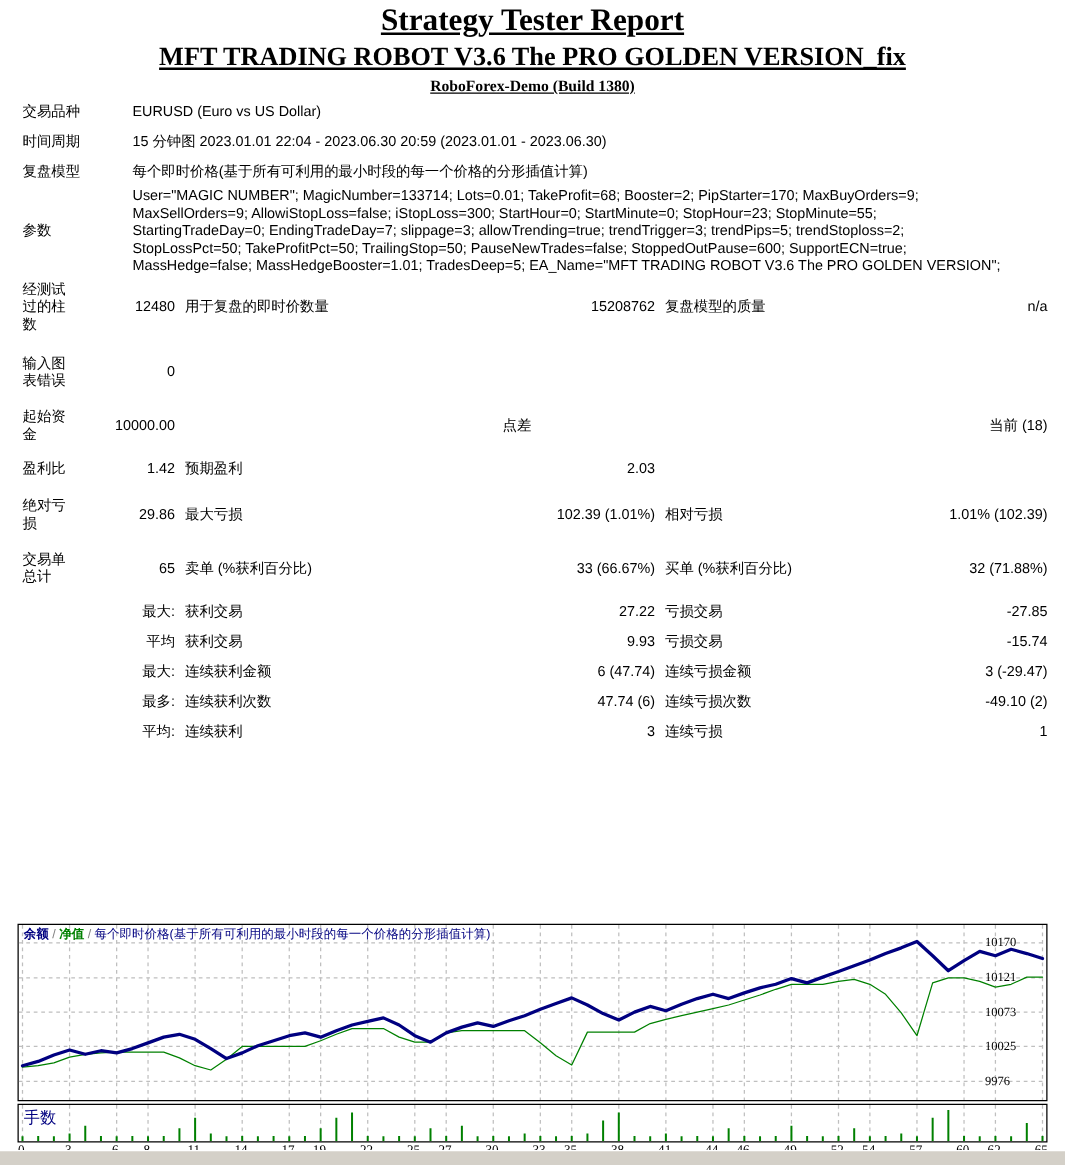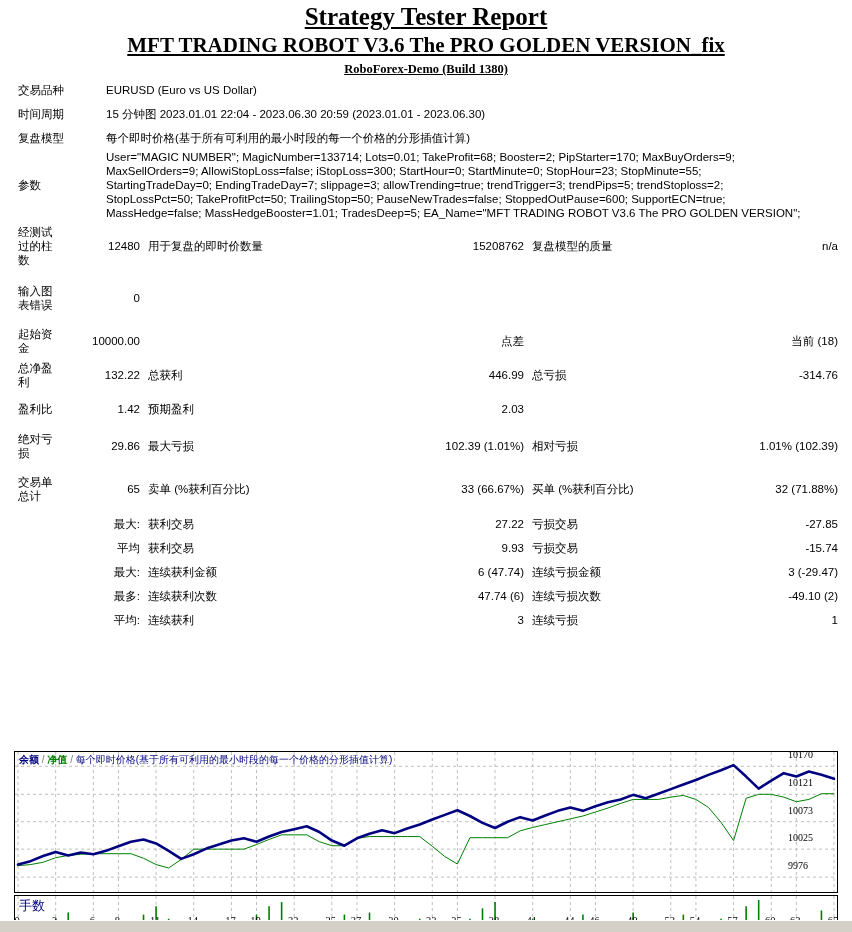--- a/index.html
+++ b/index.html
@@ -102,21 +102,20 @@
     white-space: nowrap;
   }
 
   
   #chart-area {
     position: absolute;
     left: 14px;
     top: 739px;
     width: 824px;
     height: 175px;
-    margin-top: 12px;
   }
   .chart-frame {
     position: absolute;
     left: 0;
     top: 0;
     width: 824px;
     height: 142px;
     border: 1px solid #000000;
     box-sizing: border-box;
     background: #ffffff;
@@ -254,33 +253,25 @@
     <td class="cap"></td>
     <td class="num"></td>
     <td class="cap"></td>
     <td class="num"></td>
   </tr>
 
   <tr class="srow-tall" style="height:34px">
     <td class="stat-label">起始资金</td>
     <td class="num">10000.00</td>
     <td class="cap"></td>
-    <td class="num" style="text-align:right">点差</td>
+    <td class="num" style="text-align:left">点差</td>
     <td class="cap"></td>
     <td class="num">当前 (18)</td>
   </tr>
 
-  <tr class="srow-tall" style="height:34px">
-    <td class="stat-label">总净盈利</td>
-    <td class="num">132.22</td>
-    <td class="cap">总获利</td>
-    <td class="num">446.99</td>
-    <td class="cap">总亏损</td>
-    <td class="num">-314.76</td>
-  </tr>
 
   <tr class="srow-tall" style="height:34px">
     <td class="stat-label">盈利比</td>
     <td class="num">1.42</td>
     <td class="cap">预期盈利</td>
     <td class="num">2.03</td>
     <td class="cap"></td>
     <td class="num"></td>
   </tr>
 

